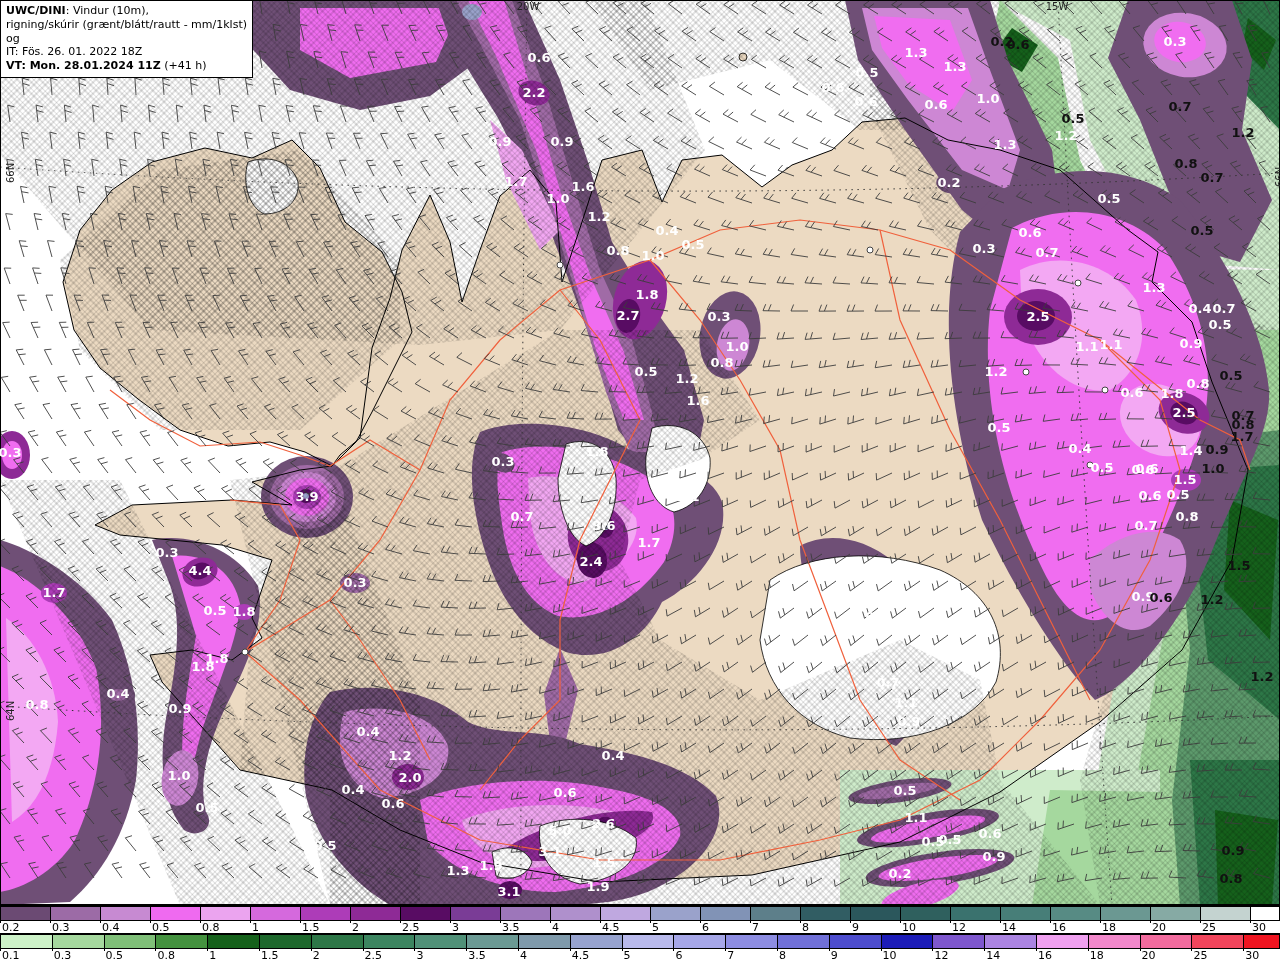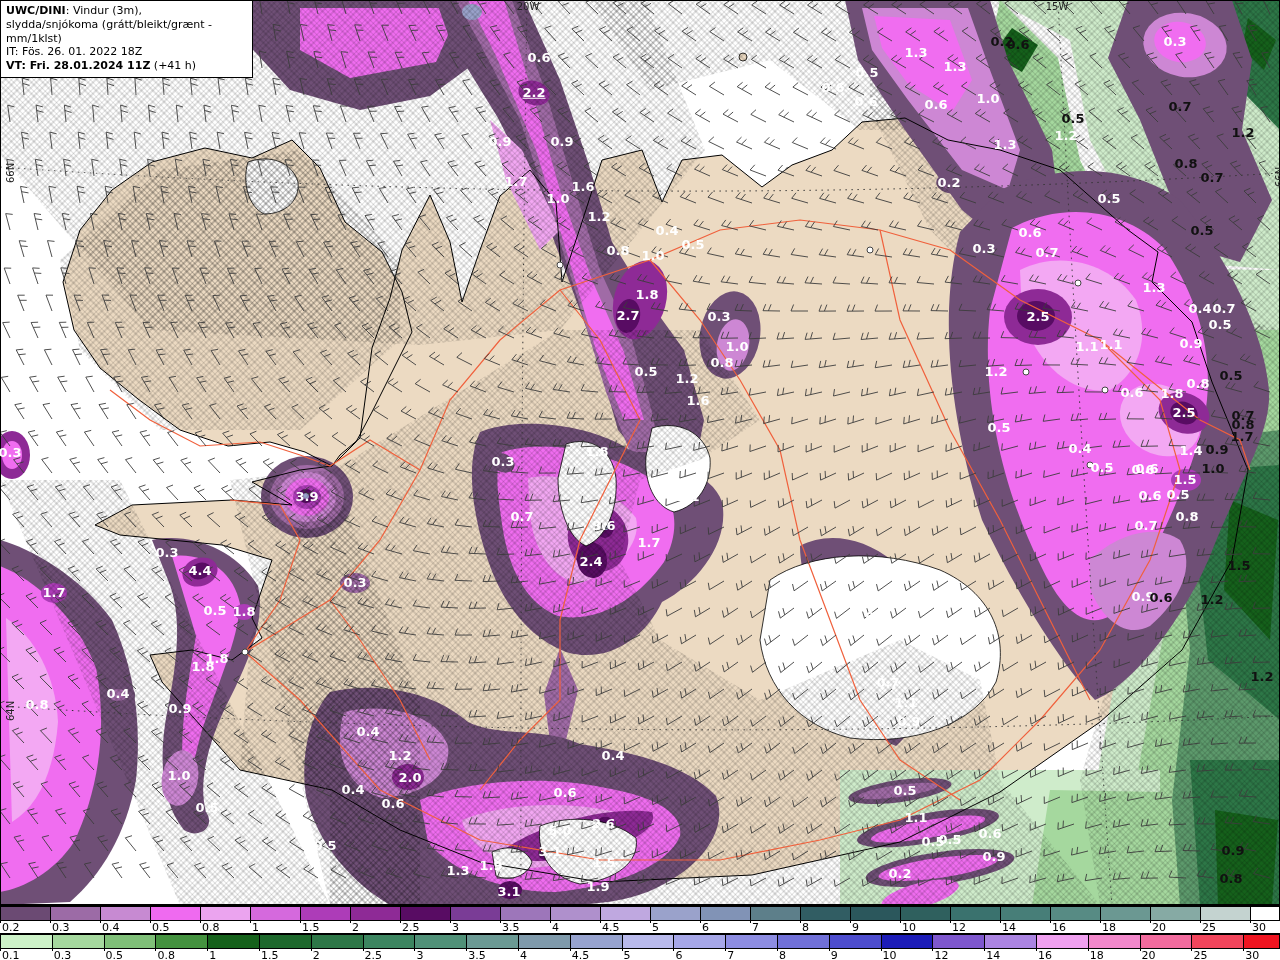--- a/index.html
+++ b/index.html
@@ -196,21 +196,21 @@
           <circle cx="1078" cy="283" r="3" fill="#fff" stroke="#444" stroke-width="1"></circle>
           <circle cx="1090" cy="465" r="3" fill="#fff" stroke="#444" stroke-width="1"></circle>
           <circle cx="1026" cy="372" r="3" fill="#fff" stroke="#444" stroke-width="1"></circle>
           <circle cx="1105" cy="390" r="3" fill="#fff" stroke="#444" stroke-width="1"></circle>
           <circle cx="560" cy="265" r="3" fill="#fff" stroke="#444" stroke-width="1"></circle>
         </g>
       <rect x="0.5" y="0.5" width="1279" height="904" fill="none" stroke="#000" stroke-width="1"></rect>
     </svg>
     <div id="value-layer">
         <div class="pv w" style="left: 539px; top: 58px;">0.6</div>
-        <div class="pv w" style="left: 534px; top: 93px; text-decoration: underline;">2.2</div>
+        <div class="pv w" style="left: 534px; top: 93px;">2.2</div>
         <div class="pv w" style="left: 500px; top: 142px;">0.9</div>
         <div class="pv w" style="left: 562px; top: 142px;">0.9</div>
         <div class="pv w" style="left: 516px; top: 182px;">1.7</div>
         <div class="pv w" style="left: 583px; top: 187px;">1.6</div>
         <div class="pv w" style="left: 558px; top: 199px;">1.0</div>
         <div class="pv w" style="left: 599px; top: 217px;">1.2</div>
         <div class="pv w" style="left: 667px; top: 231px;">0.4</div>
         <div class="pv w" style="left: 693px; top: 245px;">0.5</div>
         <div class="pv w" style="left: 618px; top: 251px;">0.8</div>
         <div class="pv w" style="left: 653px; top: 256px;">1.0</div>
@@ -335,24 +335,24 @@
     <div id="grat-labels">
         <div class="gl" style="left: 528px; top: 1px;">20W</div>
         <div class="gl" style="left: 1057px; top: 1px;">15W</div>
         <div class="gl rot" style="left: 10px; top: 183px;">66N</div>
         <div class="gl rot" style="left: 1279px; top: 187px;">66N</div>
         <div class="gl rot" style="left: 10px; top: 721px;">64N</div>
       </div>
   </div>
 
   <div id="info-box">
-    <div><b>UWC/DINI</b><span>: Vindur (3m),</span></div>
-    <div>slydda/snjókoma (grátt/bleikt/grænt - mm/1klst)</div>
+    <div><b>UWC/DINI</b><span>: Vindur (10m),</span></div>
+    <div>rigning/skúrir (grænt/blátt/rautt - mm/1klst) og</div>
     <div>IT: Fös. 26. 01. 2022 18Z</div>
-    <div><b>VT: Fri. 28.01.2024 11Z</b><span> (+41 h)</span></div>
+    <div><b>VT: Mon. 28.01.2024 11Z</b><span> (+41 h)</span></div>
   </div>
 
   <div id="legends">
     <div class="bar" id="bar-snow">
         <div class="seg" style="left: 0px; width: 51px; background: rgb(107, 74, 115);"></div>
         <div class="seg" style="left: 50px; width: 51px; background: rgb(156, 107, 166);"></div>
         <div class="seg" style="left: 100px; width: 51px; background: rgb(199, 138, 210);"></div>
         <div class="seg" style="left: 150px; width: 51px; background: rgb(239, 106, 240);"></div>
         <div class="seg" style="left: 200px; width: 51px; background: rgb(235, 164, 239);"></div>
         <div class="seg" style="left: 250px; width: 51px; background: rgb(213, 105, 221);"></div>

